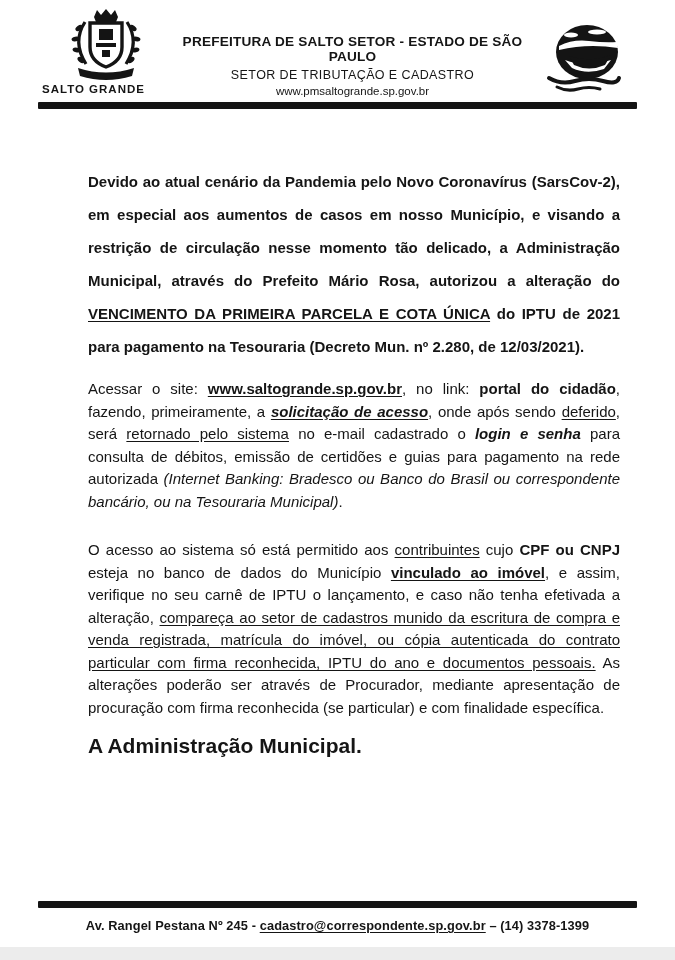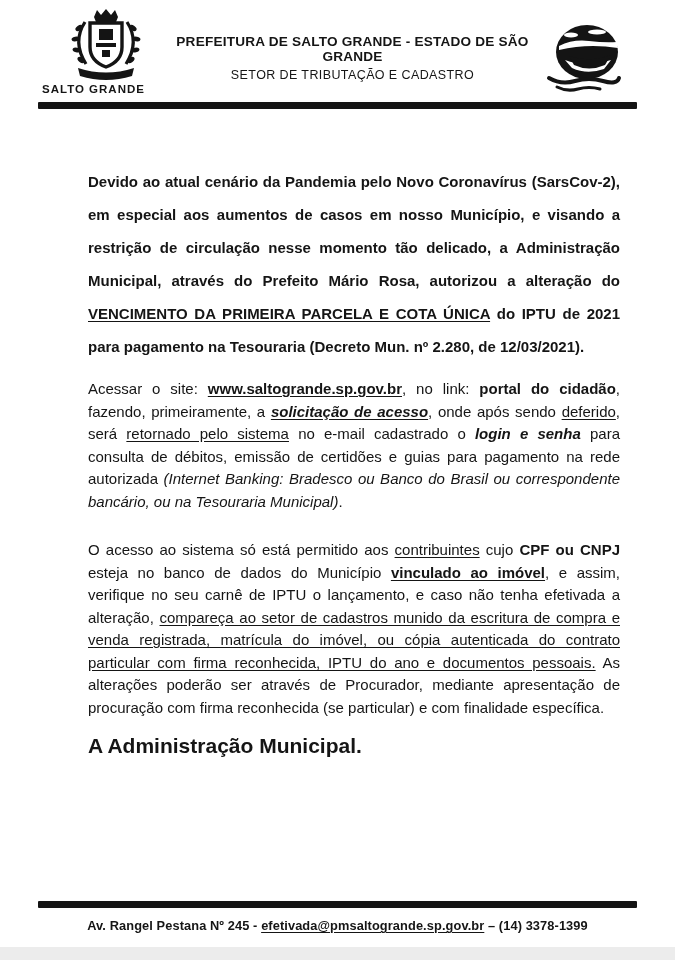--- a/index.html
+++ b/index.html
@@ -146,22 +146,23 @@
           <ellipse cx="73.5" cy="42" rx="4" ry="2.4" fill="#141414" transform="rotate(-14 73.5 42)"></ellipse>
           <ellipse cx="69" cy="52" rx="4" ry="2.4" fill="#141414" transform="rotate(-38 69 52)"></ellipse>
 
           <path d="M16 60 q28 9 56 0 l-2 8 q-26 8 -52 0 z" fill="#141414"></path>
         </svg>
       </span>
       <div class="crest-caption">SALTO GRANDE</div>
     </div>
 
     <div class="org-block">
-      <div class="org-line1">PREFEITURA DE SALTO GRANDE - ESTADO DE SÃO GRANDE</div>
+      <div class="org-line1">PREFEITURA DE SALTO SETOR - ESTADO DE SÃO PAULO</div>
       <div class="org-line2">SETOR DE TRIBUTAÇÃO E CADASTRO</div>
+      <div class="org-line3">www.pmsaltogrande.sp.gov.br</div>
     </div>
 
     <div class="emblem-block">
       <span>
         <svg width="98" height="72" viewBox="0 0 98 72" aria-hidden="true">
 
           <ellipse cx="52" cy="30" rx="31" ry="27" fill="#141414"></ellipse>
 
           <path d="M24 24 q14 -7 30 -5 t28 1 l1 6 q-30 -5 -59 2 z" fill="#ffffff"></path>
           <ellipse cx="36" cy="13" rx="7" ry="2.6" fill="#ffffff"></ellipse>
@@ -182,17 +183,17 @@
 
   <div class="content">
     <p class="p-lead"><span>Devido ao atual cenário da Pandemia pelo Novo Coronavírus (SarsCov-2), em especial aos aumentos de casos em nosso Município, e visando a restrição de circulação nesse momento tão delicado, a Administração Municipal, através do Prefeito Mário Rosa, autorizou a alteração do </span><span class="u">VENCIMENTO DA PRIMEIRA PARCELA E COTA ÚNICA</span><span> do IPTU de 2021 para pagamento na Tesouraria (Decreto Mun. nº 2.280, de 12/03/2021).</span></p>
     <p class="p-access"><span>Acessar o site: </span><span class="b u">www.saltogrande.sp.gov.br</span><span>, no link: </span><span class="b">portal do cidadão</span><span>, fazendo, primeiramente, a </span><span class="b u i">solicitação de acesso</span><span>, onde após sendo </span><span class="u">deferido</span><span>, será </span><span class="u">retornado pelo sistema</span><span> no e-mail cadastrado o </span><span class="b i">login e senha</span><span> para consulta de débitos, emissão de certidões e guias para pagamento na rede autorizada </span><span class="i">(Internet Banking: Bradesco ou Banco do Brasil ou correspondente bancário, ou na Tesouraria Municipal)</span><span>.</span></p>
     <p class="p-rules"><span>O acesso ao sistema só está permitido aos </span><span class="u">contribuintes</span><span> cujo </span><span class="b">CPF ou CNPJ</span><span> esteja no banco de dados do Município </span><span class="b u">vinculado ao imóvel</span><span>, e assim, verifique no seu carnê de IPTU o lançamento, e caso não tenha efetivada a alteração, </span><span class="u">compareça ao setor de cadastros munido da escritura de compra e venda registrada, matrícula do imóvel, ou cópia autenticada do contrato particular com firma reconhecida, IPTU do ano e documentos pessoais.</span><span> As alterações poderão ser através de Procurador, mediante apresentação de procuração com firma reconhecida (se particular) e com finalidade específica.</span></p>
     <div class="signoff">A Administração Municipal.</div>
   </div>
 
   <div class="footer">
     <div class="rule"></div>
-    <div class="footer-text"><span>Av. Rangel Pestana Nº 245 - </span><span class="u">efetivada@pmsaltogrande.sp.gov.br</span><span> – (14) 3378-1399</span></div>
+    <div class="footer-text"><span>Av. Rangel Pestana Nº 245 - </span><span class="u">cadastro@correspondente.sp.gov.br</span><span> – (14) 3378-1399</span></div>
   </div>
 
   <div class="scan-edge"></div>
 </div>
 
 </body></html>

